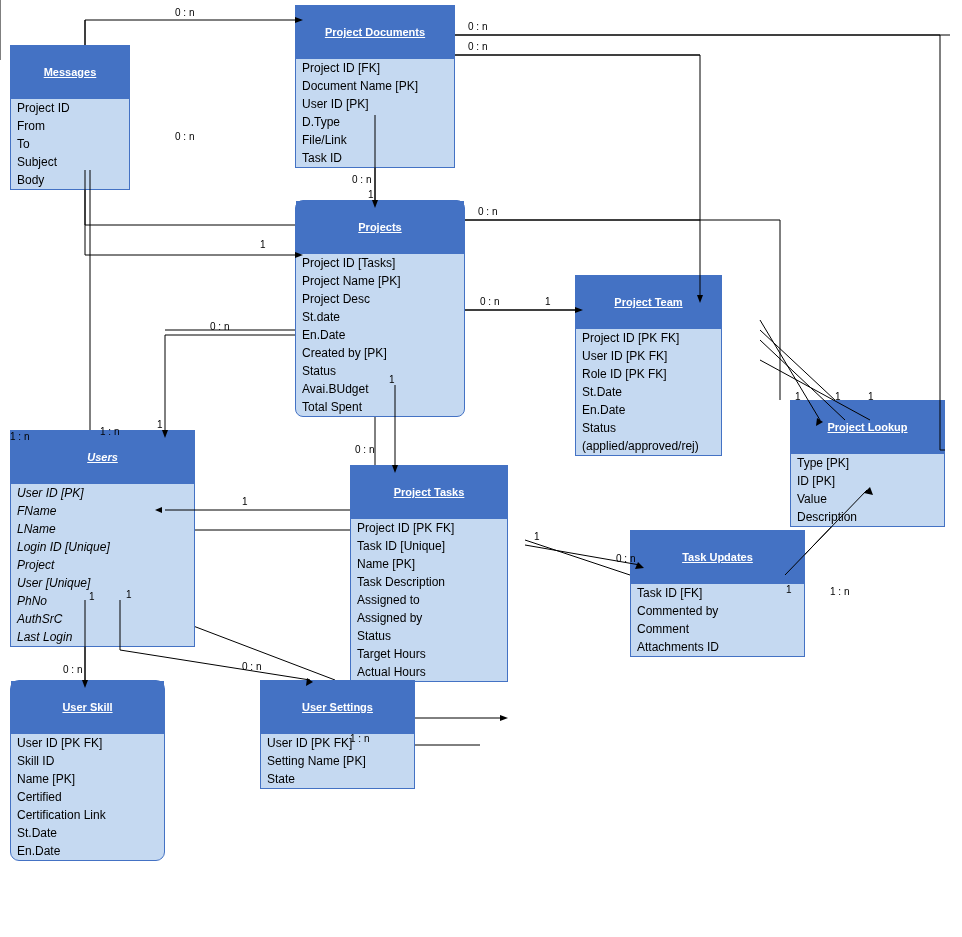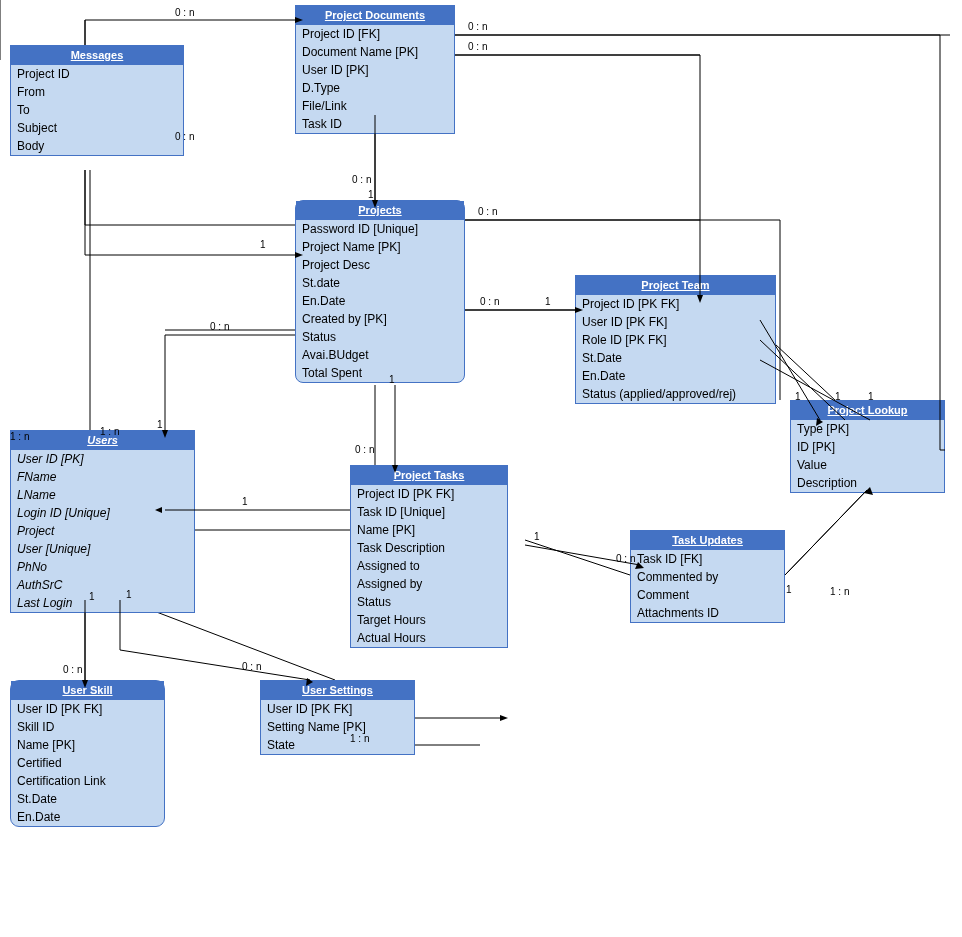--- a/index.html
+++ b/index.html
@@ -22,21 +22,21 @@
       position: absolute;
       background: #c5d9f1;
       border: 1px solid #4472c4;
       min-width: 120px;
     }
     .entity-header {
       background: #4472c4;
       color: #fff;
       font-weight: bold;
       text-align: center;
-      padding: 3px 6px;
+      padding: 20px 6px;
       font-size: 11px;
       border-bottom: 1px solid #4472c4;
       text-decoration: underline;
     }
     .entity-body {
       padding: 0 6px;
       line-height: 1.5;
       font-size: 12px;
       color: #000;
     }
@@ -98,45 +98,45 @@
       <div class="entity-header">Project Documents</div>
       <div class="entity-body">
         <div>Project ID [FK]</div>
         <div>Document Name [PK]</div>
         <div>User ID [PK]</div>
         <div>D.Type</div>
         <div>File/Link</div>
         <div>Task ID</div>
       </div>
     </div>
-    <div class="entity-box" style="left: 10px; top: 45px; width: 174px;">
+    <div class="entity-box" style="left: 10px; top: 45px; width: 120px;">
       <div class="entity-header">Messages</div>
       <div class="entity-body">
         <div>Project ID</div>
         <div>From</div>
         <div>To</div>
         <div>Subject</div>
         <div>Body</div>
       </div>
     </div>
     <div class="entity-box" style="left: 295px; top: 200px; width: 170px; border-radius: 8px;">
       <div class="entity-header">Projects</div>
       <div class="entity-body">
-        <div>Password ID [Unique]</div>
+        <div>Project ID [Tasks]</div>
         <div>Project Name [PK]</div>
         <div>Project Desc</div>
         <div>St.date</div>
         <div>En.Date</div>
         <div>Created by [PK]</div>
         <div>Status</div>
         <div>Avai.BUdget</div>
         <div>Total Spent</div>
       </div>
     </div>
-    <div class="entity-box" style="left: 575px; top: 275px; width: 201px;">
+    <div class="entity-box" style="left: 575px; top: 275px; width: 147px;">
       <div class="entity-header">Project Team</div>
       <div class="entity-body">
         <div>Project ID [PK FK]</div>
         <div>User ID [PK FK]</div>
         <div>Role ID [PK FK]</div>
         <div>St.Date</div>
         <div>En.Date</div>
         <div>Status (applied/approved/rej)</div>
       </div>
     </div>
@@ -170,21 +170,21 @@
     </div>
     <div class="entity-box" style="left: 790px; top: 400px; width: 155px;">
       <div class="entity-header">Project Lookup</div>
       <div class="entity-body">
         <div>Type [PK]</div>
         <div>ID [PK]</div>
         <div>Value</div>
         <div>Description</div>
       </div>
     </div>
-    <div class="entity-box" style="left: 630px; top: 530px; width: 155px;">
+    <div class="entity-box" style="left: 630px; top: 530px; width: 175px;">
       <div class="entity-header">Task Updates</div>
       <div class="entity-body">
         <div>Task ID [FK]</div>
         <div>Commented by</div>
         <div>Comment</div>
         <div>Attachments ID</div>
       </div>
     </div>
     <div class="entity-box" style="left: 10px; top: 680px; width: 155px; border-radius: 9px;">
       <div class="entity-header">User Skill</div>

